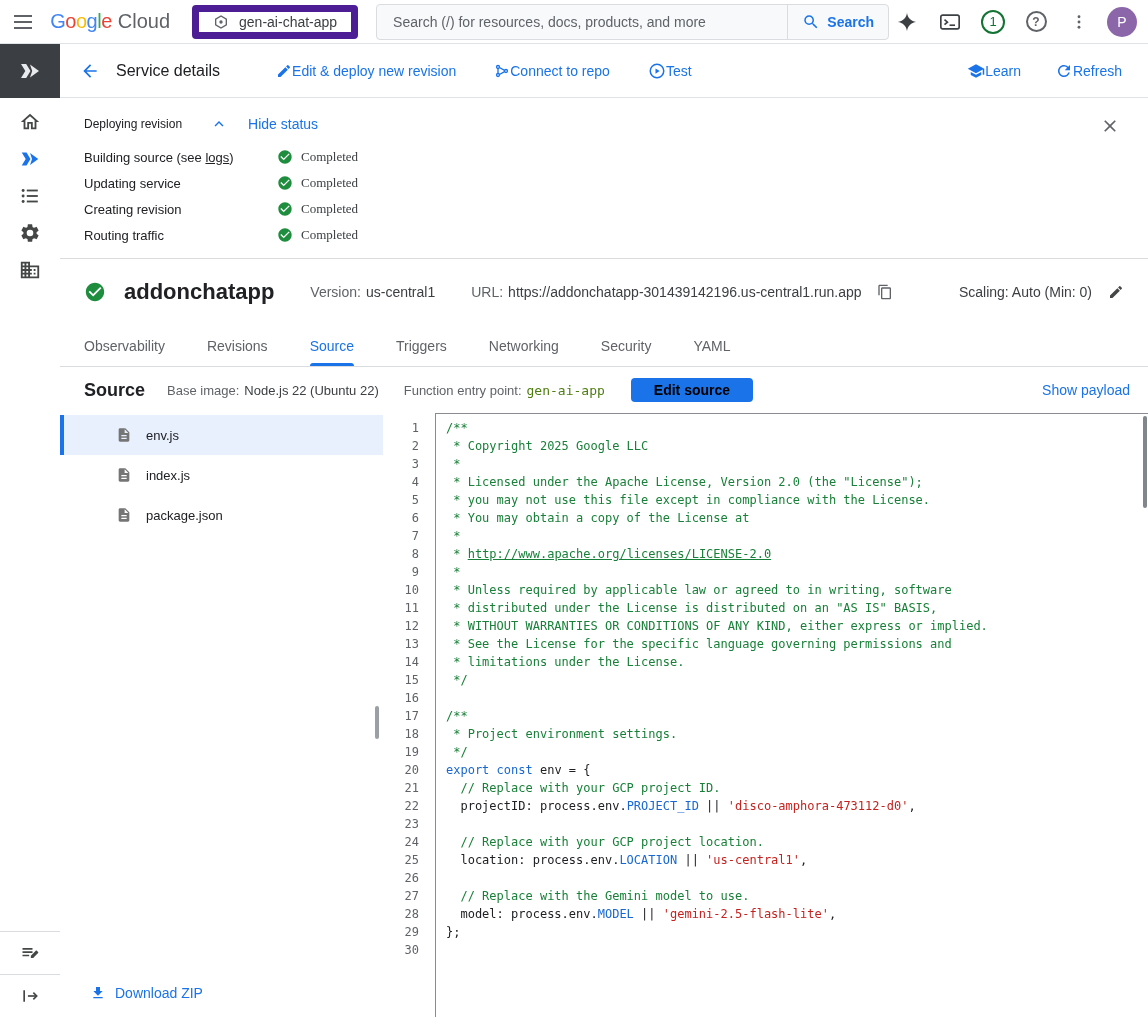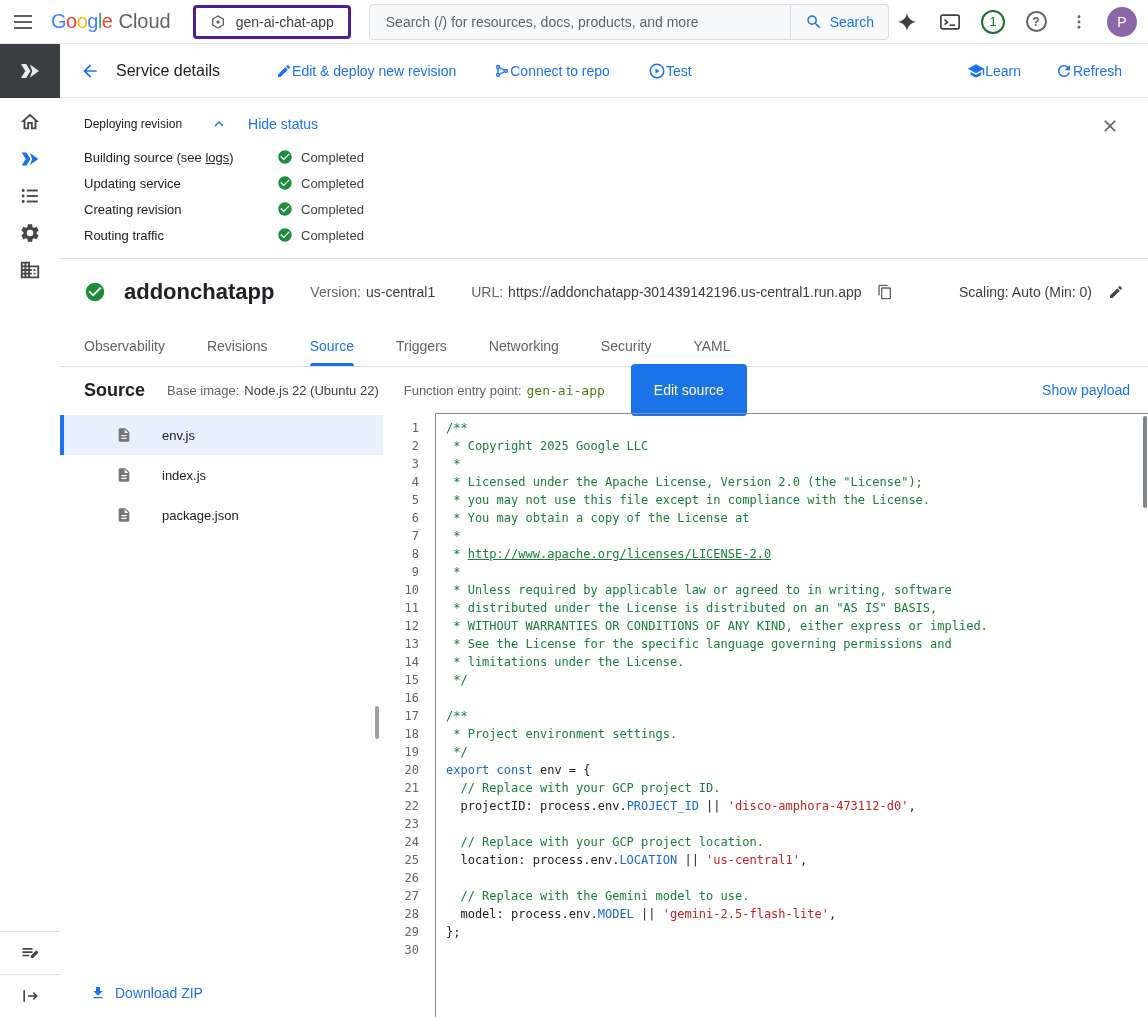--- a/index.html
+++ b/index.html
@@ -7,24 +7,24 @@
   body{font-family:"Liberation Sans",sans-serif;background:#fff;color:#202124;font-size:14px;overflow:hidden;}
   svg{display:block;}
 
   
   .topbar{height:44px;display:flex;align-items:center;border-bottom:1px solid #e0e3e7;background:#fff;padding-right:8px;}
   .icon-btn{display:flex;align-items:center;justify-content:center;cursor:pointer;}
   .hamburger{width:48px;height:44px;}
   .logo{display:flex;align-items:baseline;font-size:20px;margin-left:4px;white-space:nowrap;}
   .logo-google{font-weight:500;letter-spacing:-0.5px;display:flex;}
   .logo-cloud{color:#5f6368;margin-left:6px;font-weight:400;}
-  .project-btn{margin-left:22px;height:34px;border:3px solid #4c1d95;border-radius:4px;display:flex;align-items:center;padding:0 14px;gap:10px;font-size:14px;color:#3c4043;cursor:pointer;white-space:nowrap;}
+  .project-btn{margin-left:22px;height:34px;border:7px solid #4c1d95;border-radius:4px;display:flex;align-items:center;padding:0 14px;gap:10px;font-size:14px;color:#3c4043;cursor:pointer;white-space:nowrap;}
   .searchbar{margin-left:18px;width:532px;height:36px;border:1px solid #dadce0;background:#f8f9fa;border-radius:4px;display:flex;align-items:center;overflow:hidden;}
   .search-input{flex:1;padding:0 16px;color:#5f6368;font-size:14px;white-space:nowrap;overflow:hidden;cursor:text;}
-  .search-btn{height:100%;border-left:1px solid #dadce0;display:flex;align-items:center;gap:7px;padding:0 14px;color:#1a73e8;font-weight:400;cursor:pointer;}
+  .search-btn{height:100%;border-left:1px solid #dadce0;display:flex;align-items:center;gap:7px;padding:0 14px;color:#1a73e8;font-weight:700;cursor:pointer;}
   .topbar-right{margin-left:auto;display:flex;align-items:center;gap:7px;}
   .tb-icon{width:36px;height:36px;display:flex;align-items:center;justify-content:center;cursor:pointer;}
   .badge-circle{width:24px;height:24px;border:2px solid #137333;border-radius:50%;color:#137333;font-size:13px;font-weight:500;display:flex;align-items:center;justify-content:center;}
   .help-circle{width:21px;height:21px;border:2px solid #5f6368;border-radius:50%;color:#5f6368;font-size:12px;font-weight:700;display:flex;align-items:center;justify-content:center;}
   .avatar{width:30px;height:30px;border-radius:50%;background:#8b66a9;color:#fff;display:flex;align-items:center;justify-content:center;font-size:14px;font-weight:500;}
 
   
   .toolbar{height:54px;display:flex;align-items:center;border-bottom:1px solid #e0e3e7;}
   .product-tile{width:60px;height:54px;background:#3b3e43;display:flex;align-items:center;justify-content:center;flex-shrink:0;}
   .back-btn{width:36px;height:36px;margin-left:12px;display:flex;align-items:center;justify-content:center;cursor:pointer;}
@@ -44,21 +44,21 @@
   
   .deploy-panel{border-bottom:1px solid #dadce0;padding:14px 24px 10px;position:relative;}
   .deploy-head{display:flex;align-items:center;height:24px;}
   .deploy-title{font-size:12px;font-weight:400;color:#202124;}
   .hide-status{display:flex;align-items:center;gap:20px;color:#1a73e8;font-weight:500;font-size:14px;margin-left:28px;cursor:pointer;}
   .close-btn{position:absolute;right:20px;top:10px;width:36px;height:36px;display:flex;align-items:center;justify-content:center;cursor:pointer;}
   .steps{margin-top:8px;}
   .step{display:flex;align-items:center;height:26px;font-size:13px;}
   .step-label{width:193px;color:#202124;}
   .step-label .lnk{text-decoration:underline;cursor:pointer;}
-  .step-status{display:flex;align-items:center;gap:8px;color:#3c4043;}
+  .step-status{display:flex;align-items:center;gap:8px;color:#3c4043;font-family:Liberation Serif, serif;}
 
   
   .service-header{display:flex;align-items:center;height:66px;padding:0 24px;}
   .svc-name{font-size:22px;color:#202124;margin-left:18px;white-space:nowrap;}
   .svc-meta{display:flex;align-items:center;font-size:14px;margin-left:36px;gap:5px;white-space:nowrap;}
   .meta-label{color:#5f6368;}
   .meta-value{color:#3c4043;}
   .copy-btn{margin-left:10px;cursor:pointer;}
   .svc-right{margin-left:auto;display:flex;align-items:center;gap:16px;white-space:nowrap;}
 
@@ -66,27 +66,27 @@
   .tabs{display:flex;padding:0 24px;gap:42px;border-bottom:1px solid #dadce0;height:42px;}
   .tab{display:flex;align-items:center;font-size:14px;font-weight:500;color:#5f6368;position:relative;cursor:pointer;white-space:nowrap;}
   .tab.active{color:#1a73e8;}
   .tab.active::after{content:"";position:absolute;left:0;right:0;bottom:0;height:3px;border-radius:3px 3px 0 0;background:#1a73e8;}
 
   
   .source-bar{display:flex;align-items:center;height:46px;padding:0 18px 0 24px;}
   .source-title{font-size:18px;color:#202124;}
   .sb-group{display:flex;align-items:flex-start;gap:5px;font-size:13px;margin-left:22px;white-space:nowrap;}
   .mono{font-family:"DejaVu Sans Mono",monospace;font-size:13px;color:#4d7c0f;}
-  .edit-source-btn{margin-left:26px;height:52px;padding:0 23px;background:#1a73e8;color:#fef9c3;border:none;border-radius:4px;font-size:14px;font-weight:400;font-family:"Liberation Sans",sans-serif;cursor:pointer;}
+  .edit-source-btn{margin-left:26px;height:24px;padding:0 23px;background:#1a73e8;color:#000000;border:none;border-radius:4px;font-size:14px;font-weight:700;font-family:"Liberation Sans",sans-serif;cursor:pointer;}
   .show-payload{margin-left:auto;color:#1a73e8;font-weight:500;font-size:14px;cursor:pointer;}
 
   
   .source-body{flex:1;display:flex;min-height:0;}
   .file-tree{width:323px;flex-shrink:0;position:relative;padding-top:2px;}
-  .file-row{height:40px;display:flex;align-items:center;padding-left:56px;gap:30px;font-size:13px;color:#202124;position:relative;cursor:pointer;}
+  .file-row{height:40px;display:flex;align-items:center;padding-left:56px;gap:14px;font-size:13px;color:#202124;position:relative;cursor:pointer;}
   .file-row.selected{background:#e8f0fe;}
   .file-row.selected::before{content:"";position:absolute;left:0;top:0;bottom:0;width:4px;background:#1a73e8;}
   .tree-thumb{position:absolute;right:4px;top:293px;width:4px;height:33px;border-radius:2px;background:#9aa0a6;}
   .download-zip{position:absolute;left:30px;bottom:16px;display:flex;align-items:center;gap:9px;color:#1a73e8;font-weight:500;font-size:14px;cursor:pointer;}
 
   .code-wrap{flex:1;display:flex;min-width:0;position:relative;font-family:"DejaVu Sans Mono",monospace;font-size:12px;line-height:18px;}
   .gutter{width:52px;flex-shrink:0;padding:6px 16px 0 0;text-align:right;color:#5f6368;}
   .code-pane{flex:1;border-top:1px solid #888b8f;border-left:1px solid #888b8f;padding:5px 0 0 10px;overflow:hidden;white-space:pre;color:#202124;}
   .code-line{height:18px;}
   .tk-c{color:#188038;}

